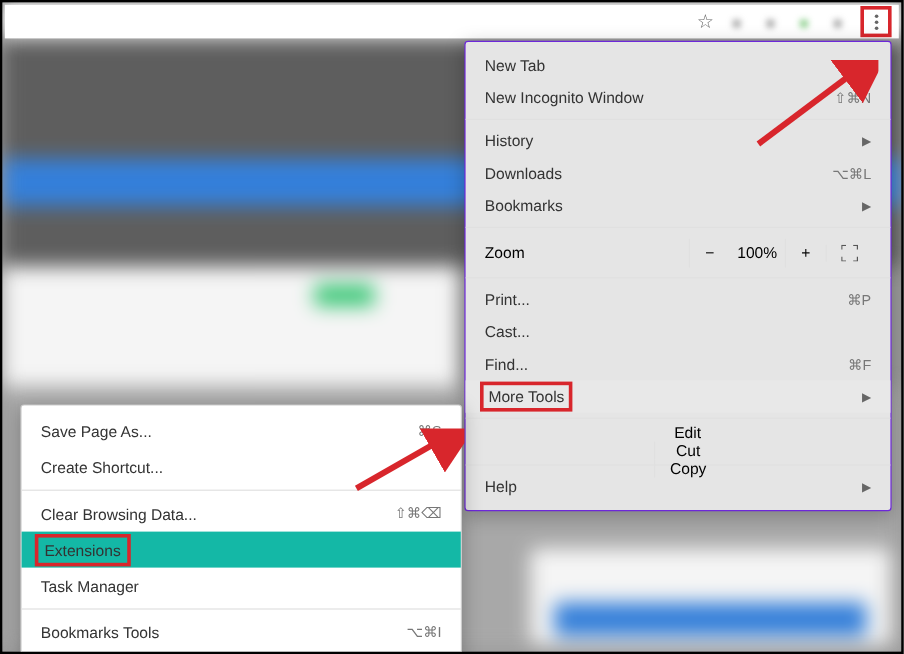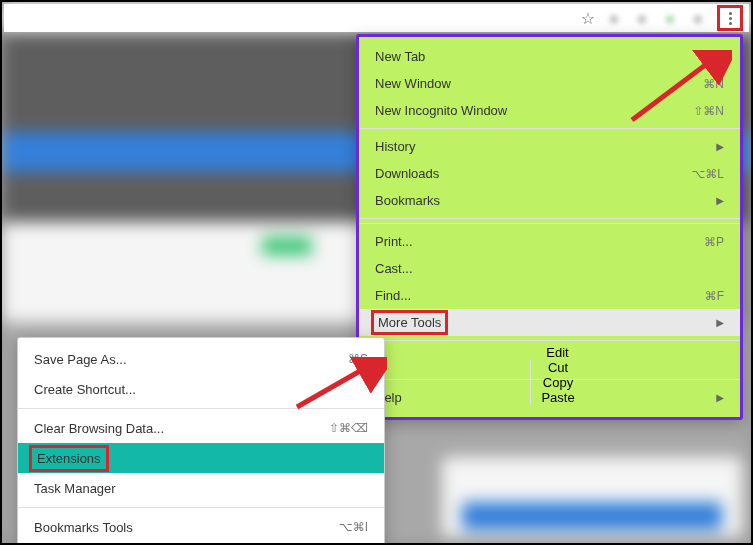--- a/index.html
+++ b/index.html
@@ -39,22 +39,22 @@
   .star { font-size:16px; color:#666; }
   .dots-btn {
     width:26px; height:26px; display:flex; align-items:center; justify-content:center;
     border:3px solid #d8262c; cursor:pointer;
   }
   .dots { display:flex; flex-direction:column; gap:2px; }
   .dots span { width:3px; height:3px; background:#666; border-radius:50%; display:block; }
 
   
   .menu {
-    position:absolute; top:32px; right:8px; width:387px;
-    background:#bef264; border:3px solid #6d28d9; border-radius:3px;
+    position:absolute; top:32px; right:8px; width:356px;
+    background:#e5e5e5; border:1px solid #6d28d9; border-radius:3px;
     box-shadow: 0 4px 16px rgba(0,0,0,0.25);
     padding: 6px 0;
   }
   .menu-item {
     display:flex; align-items:center; justify-content:space-between;
     padding: 6px 16px; height:27px;
     color:#333; cursor:default;
   }
   .menu-item.highlight { background:#e8e8e8; }
   .menu-item.highlight .label-box { border:3px solid #d8262c; padding:2px 4px; margin:-2px -4px; }
@@ -120,41 +120,50 @@
         <span></span>
       </div>
   </div>
 </div>
 
 <div class="menu">
   <div class="menu-item">
     <span>New Tab</span>
   </div>
   <div class="menu-item">
-    <span>New Window</span>
-    <span class="menu-shortcut">⌘N</span>
-  </div>
-  <div class="menu-item">
     <span>New Incognito Window</span>
     <span class="menu-shortcut">⇧⌘N</span>
   </div>
   <div class="menu-sep"></div>
   <div class="menu-item">
     <span>History</span>
     <span class="menu-arrow">▶</span>
   </div>
   <div class="menu-item">
     <span>Downloads</span>
     <span class="menu-shortcut">⌥⌘L</span>
   </div>
   <div class="menu-item">
     <span>Bookmarks</span>
     <span class="menu-arrow">▶</span>
   </div>
   <div class="menu-sep"></div>
+  <div class="menu-zoom">
+    <span>Zoom</span>
+    <div class="zoom-controls">
+      <div class="zoom-btn">−</div>
+      <div class="zoom-val">100%</div>
+      <div class="zoom-btn">+</div>
+      <div class="fullscreen">
+        <svg width="14" height="14" viewBox="0 0 14 14">
+            <path d="M0 0h4v1H1v3H0zM10 0h4v4h-1V1h-3zM0 10h1v3h3v1H0zM13 10h1v4h-4v-1h3z" fill="#555"></path>
+          </svg>
+      </div>
+    </div>
+  </div>
   <div class="menu-sep"></div>
   <div class="menu-item">
     <span>Print...</span>
     <span class="menu-shortcut">⌘P</span>
   </div>
   <div class="menu-item">
     <span>Cast...</span>
   </div>
   <div class="menu-item">
     <span>Find...</span>
@@ -162,21 +171,20 @@
   </div>
   <div class="menu-item highlight">
     <span class="label-box">More Tools</span>
     <span class="menu-arrow">▶</span>
   </div>
   <div class="menu-sep"></div>
   <div class="edit-row">
     <span class="edit-label">Edit</span>
     <div class="edit-btn">Cut</div>
     <div class="edit-btn">Copy</div>
-    <div class="edit-btn">Paste</div>
   </div>
   <div class="menu-sep"></div>
   <div class="menu-item">
     <span>Help</span>
     <span class="menu-arrow">▶</span>
   </div>
 </div>
 
 <div class="submenu">
   <div class="menu-item">

